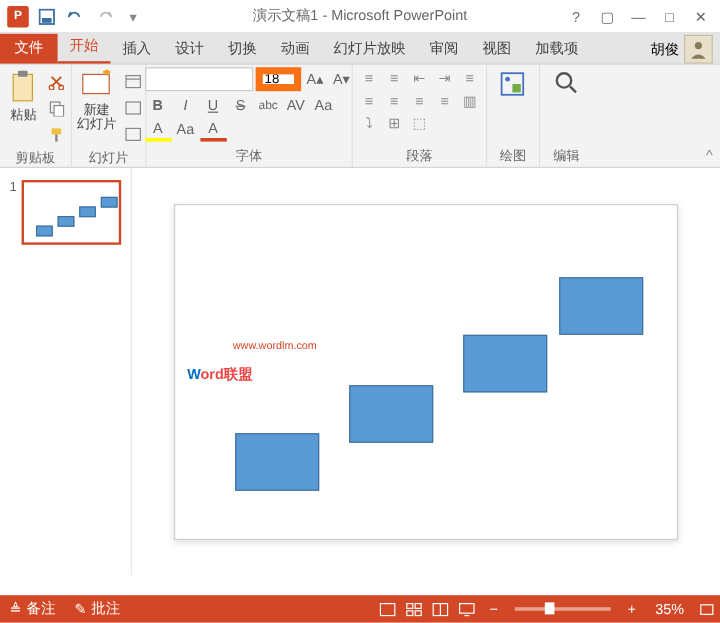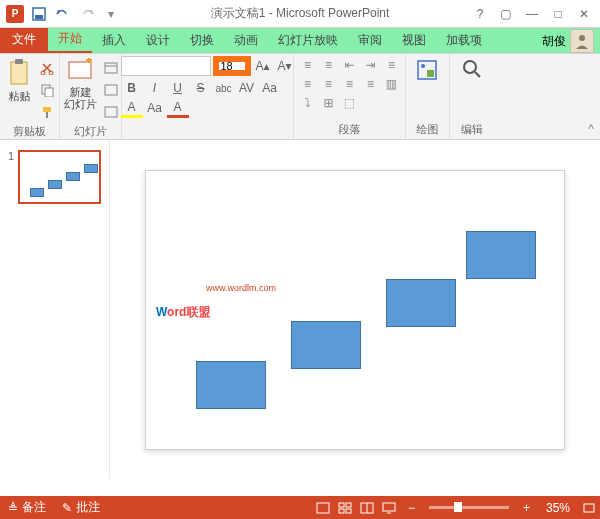--- a/index.html
+++ b/index.html
@@ -4,21 +4,21 @@
 <style>
 *{box-sizing:border-box;margin:0;padding:0;font-family:"Microsoft YaHei",Arial,sans-serif;font-size:12px;user-select:none}
 body{background:#fff;width:600px;height:519px;overflow:hidden;position:relative}
 .titlebar{height:28px;background:#fff;display:flex;align-items:center;border-bottom:1px solid #d4d4d4;position:relative}
 .qat{display:flex;align-items:center;gap:2px;padding-left:4px}
 .qat-btn{width:22px;height:22px;display:flex;align-items:center;justify-content:center;cursor:pointer}
 .app-icon{width:18px;height:18px;background:#d24726;color:#fff;font-size:10px;font-weight:bold;display:flex;align-items:center;justify-content:center;border-radius:2px}
 .title-text{position:absolute;left:50%;transform:translateX(-50%);color:#666;font-size:12px}
 .win-controls{position:absolute;right:4px;display:flex;gap:2px}
 .win-btn{width:24px;height:20px;display:flex;align-items:center;justify-content:center;color:#666}
-.tabs{height:26px;background:#86efac;display:flex;align-items:flex-end;border-bottom:1px solid #d4d4d4}
+.tabs{height:26px;background:#e5e5e5;display:flex;align-items:flex-end;border-bottom:1px solid #d4d4d4}
 .tab{padding:4px 10px;color:#444;cursor:pointer;white-space:nowrap}
 .tab-file{background:#d24726;color:#fff;padding:5px 12px}
 .tab-active{color:#d24726;border-bottom:2px solid #d24726}
 .user-area{margin-left:auto;display:flex;align-items:center;gap:4px;padding-right:6px}
 .avatar{width:24px;height:24px;background:#e8e0cc;border:1px solid #c8bfa8;display:flex;align-items:center;justify-content:center}
 .ribbon{height:86px;background:#f3f3f3;border-bottom:1px solid #d4d4d4;display:flex}
 .rgroup{border-right:1px solid #e0e0e0;padding:2px 6px 0 6px;display:flex;flex-direction:column;align-items:center;justify-content:space-between}
 .rgroup-label{font-size:11px;color:#666;padding:2px 0;text-align:center;width:100%}
 .rbtn-lg{display:flex;flex-direction:column;align-items:center;gap:2px;padding:2px 4px;cursor:pointer}
 .rbtn-lg .lbl{font-size:11px;color:#444;text-align:center;line-height:1.1}
@@ -37,21 +37,21 @@
 .thumb-wrap{display:flex;gap:4px}
 .thumb-num{font-size:11px;color:#666}
 .thumb{width:88px;height:54px;border:2px solid #d24726;background:#fff;position:relative}
 .thumb .mini-rect{position:absolute;background:#5b9bd5;border:1px solid #41719c}
 .canvas-area{flex:1;background:#fff;display:flex;align-items:center;justify-content:center;position:relative;padding:20px}
 .slide{width:420px;height:280px;background:#fff;border:1px solid #d0d0d0;box-shadow:0 2px 6px rgba(0,0,0,.15);position:relative}
 .slide .rect{position:absolute;background:#5b9bd5;border:1px solid #41719c}
 .watermark{position:absolute;left:10px;top:120px;font-size:28px;font-weight:bold;white-space:nowrap;pointer-events:none}
 .watermark .w1{color:#0070c0}
 .watermark .w2{color:#ef4444}
-.watermark-sub{position:absolute;left:60px;top:112px;font-size:9px;color:#d24726}
+.watermark-sub{position:absolute;left:48px;top:112px;font-size:9px;color:#d24726}
 .statusbar{height:23px;background:#d24726;color:#fff;display:flex;align-items:center;font-size:11px;position:absolute;bottom:0;width:100%}
 .sb-item{padding:0 8px;display:flex;align-items:center;gap:4px;cursor:pointer}
 .sb-spacer{flex:1}
 .view-btn{width:22px;height:20px;display:flex;align-items:center;justify-content:center;cursor:pointer}
 .zoom-slider{width:80px;height:3px;background:#e8a090;position:relative;margin:0 6px}
 .zoom-thumb{width:8px;height:10px;background:#fff;position:absolute;top:-4px;left:25px}
 </style>
 </head>
 <body>
 
@@ -207,20 +207,21 @@
         <div class="fmt-btn" style="font-size:10px">abc</div>
         <div class="fmt-btn">AV</div>
         <div class="fmt-btn">Aa</div>
       </div>
       <div class="format-row">
         <div class="fmt-btn" style="border-bottom:3px solid #ff0">A</div>
         <div class="fmt-btn">Aa</div>
         <div class="fmt-btn" style="border-bottom:3px solid #d24726">A</div>
       </div>
     </div>
+    <div class="rgroup-label">字体</div>
   </div>
 
   <div class="rgroup" style="width:112px">
     <div class="para-grid">
       <div class="para-btn">≡</div>
       <div class="para-btn">≡</div>
       <div class="para-btn">⇤</div>
       <div class="para-btn">⇥</div>
       <div class="para-btn">≡</div>
       <div class="para-btn">≡</div>

